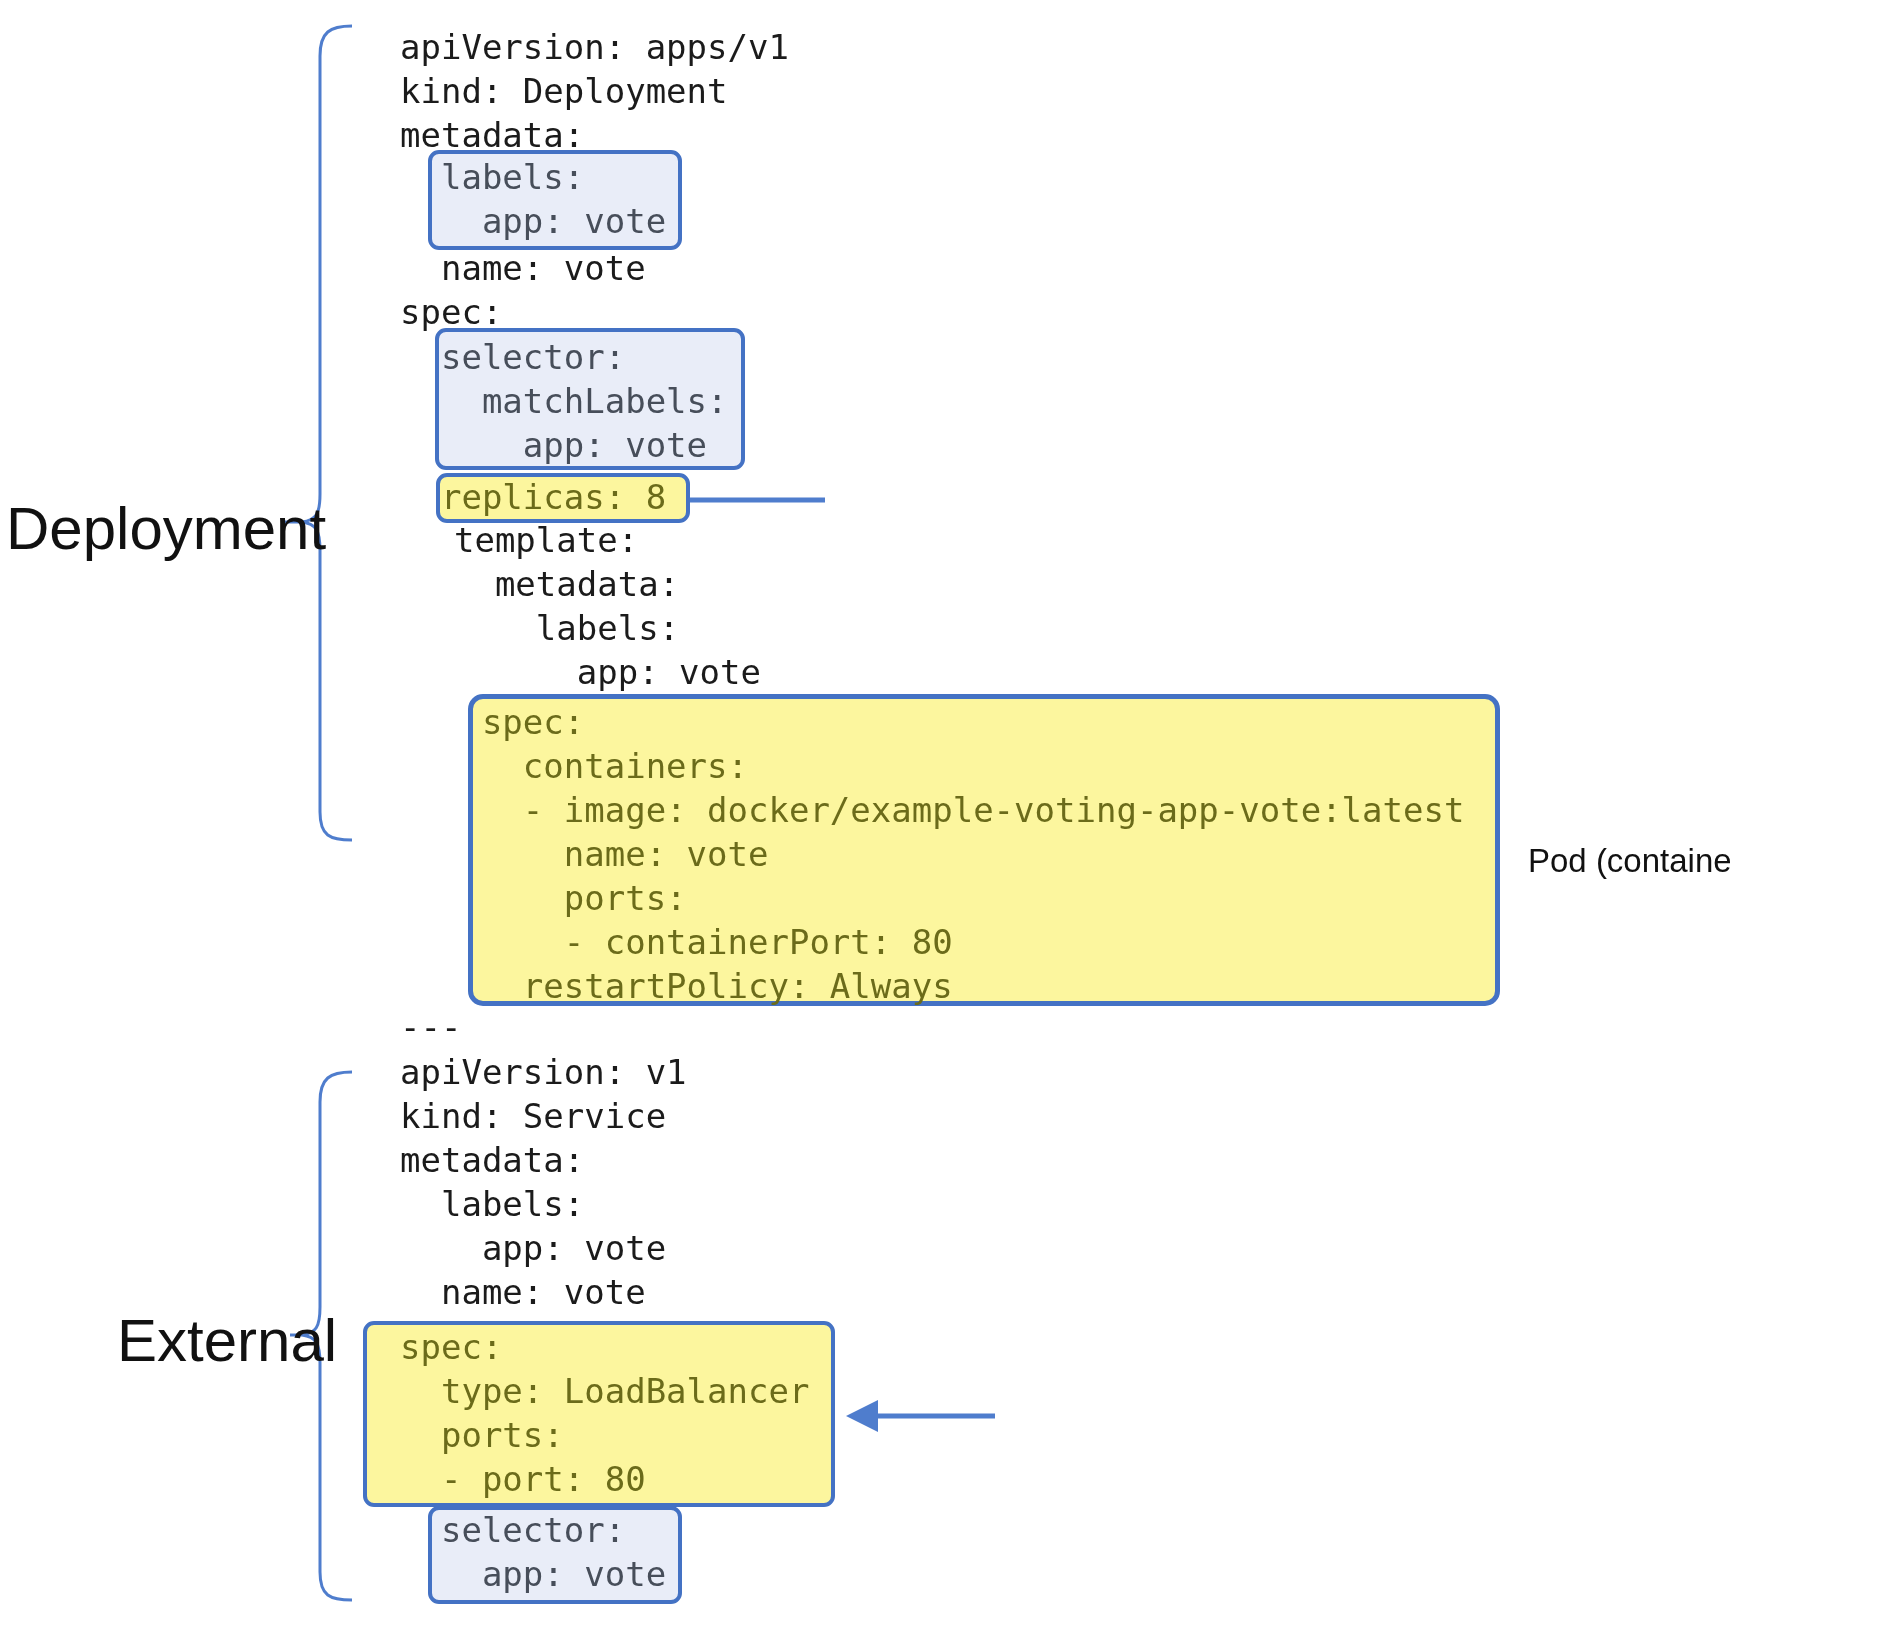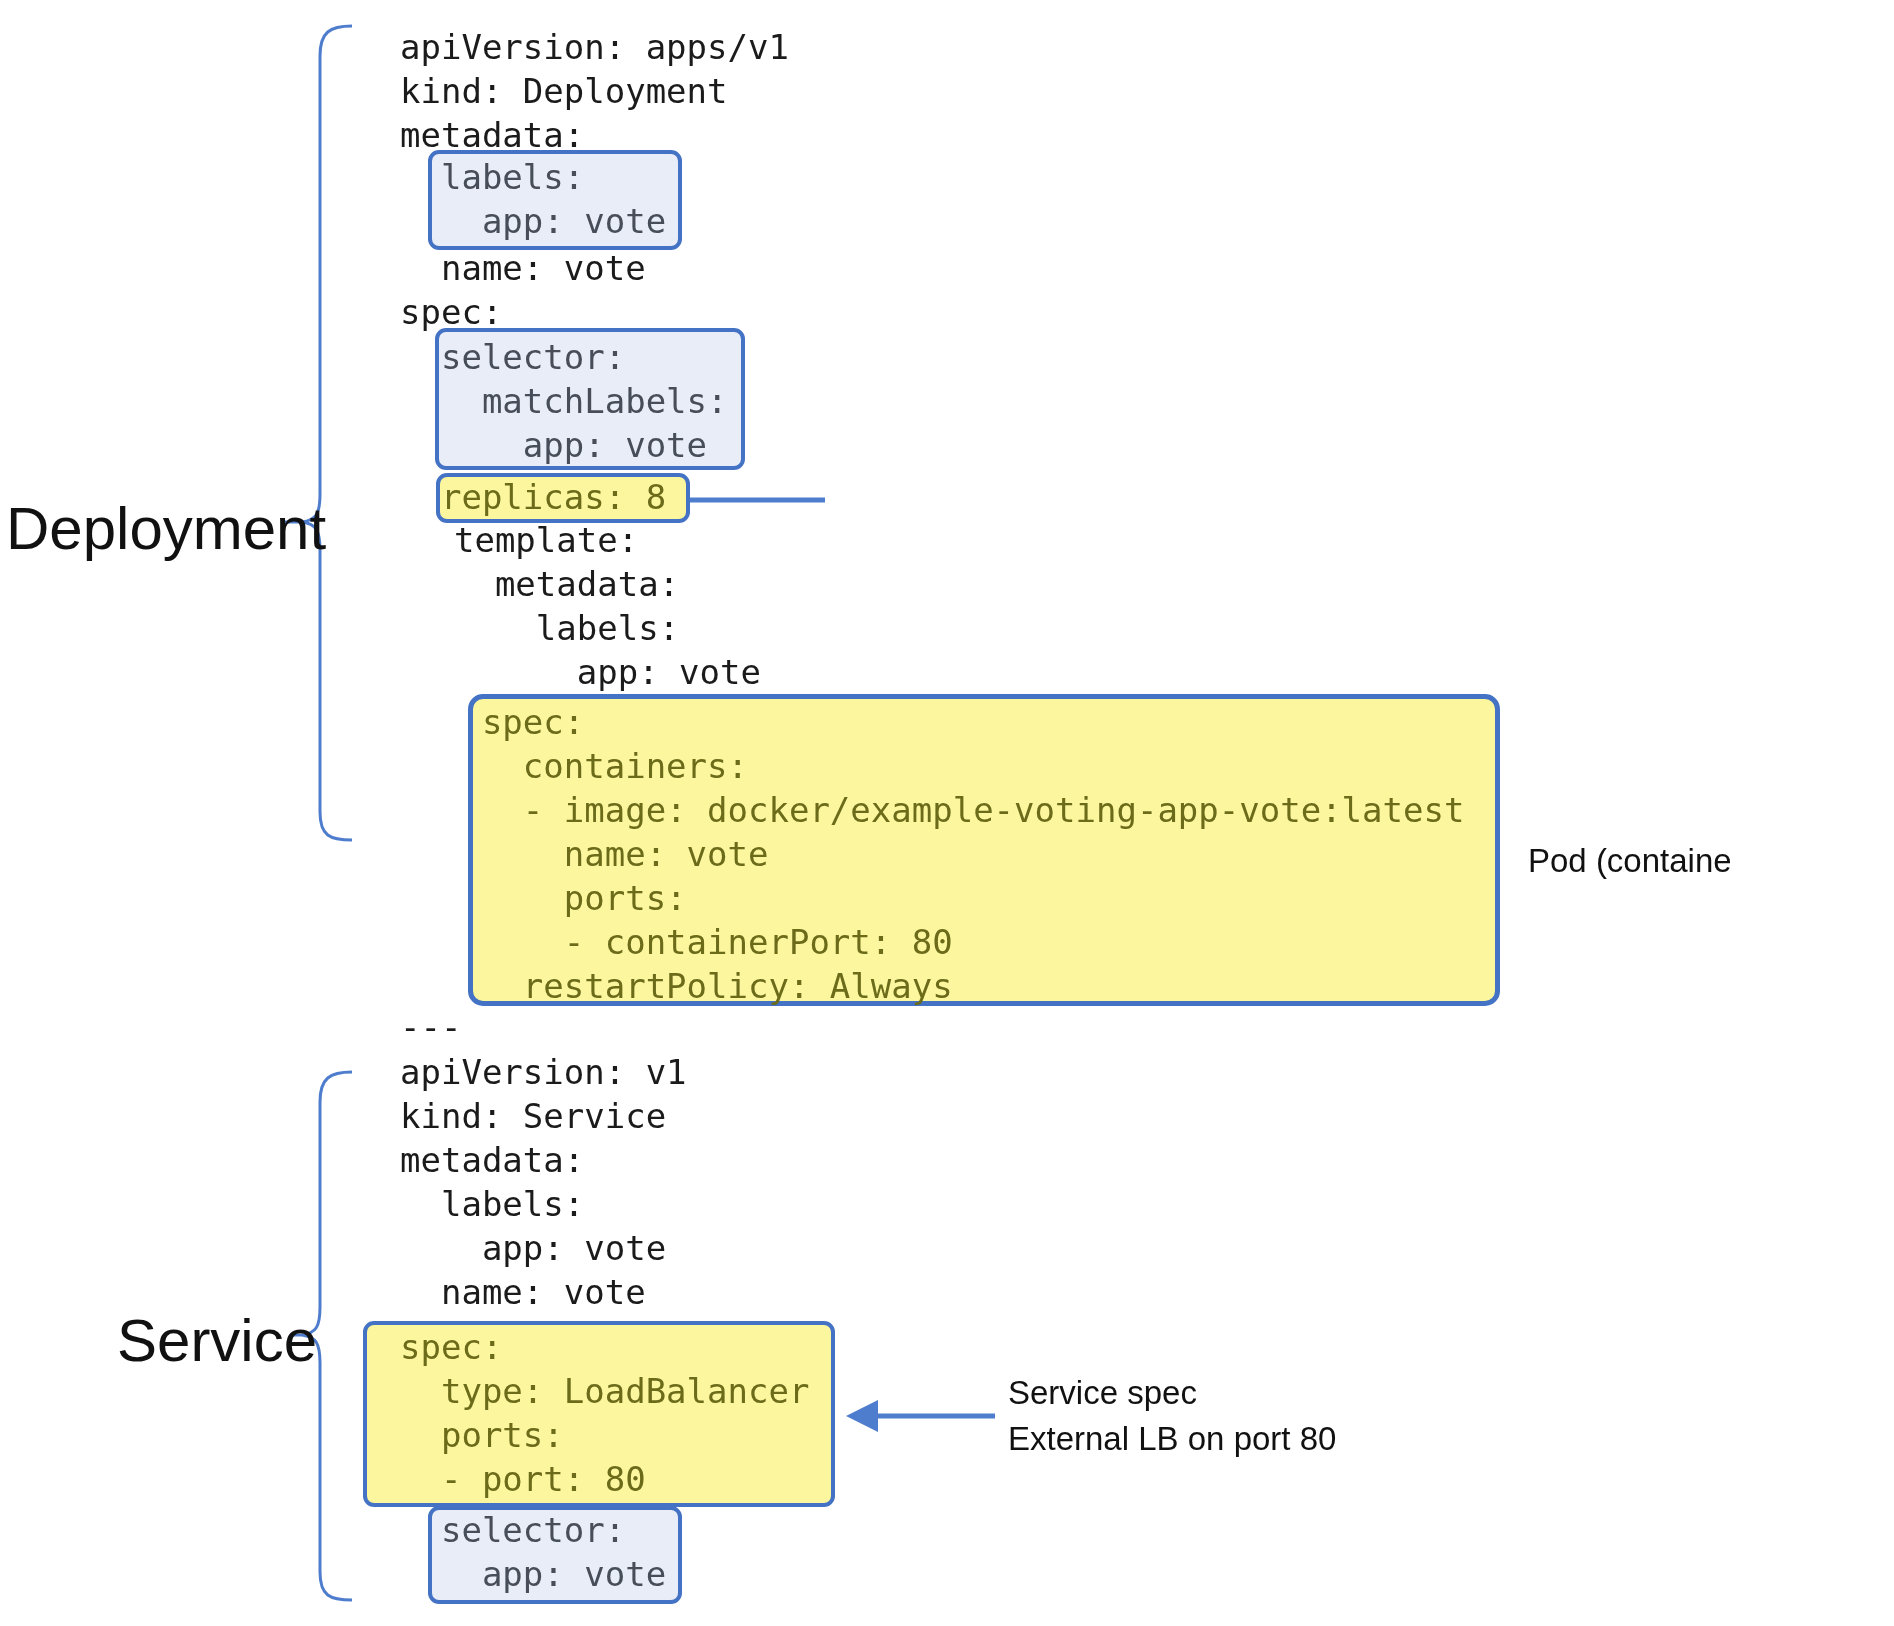--- a/index.html
+++ b/index.html
@@ -118,19 +118,17 @@
     app: vote
   name: vote</div>
   <div class="code in-yellow" style="left:400px;top:1325px">spec:
   type: LoadBalancer
   ports:
   - port: 80</div>
   <div class="code in-blue" style="left:400px;top:1508px">  selector:
     app: vote</div>
 
   <div class="side-label" style="left:6px;top:494px">Deployment</div>
-  <div class="side-label" style="left:117px;top:1306px">Service</div>
+  <div class="side-label" style="left:117px;top:1306px">External</div>
 
   <div class="annotation" style="left:1528px;top:838px">Pod (container) spec</div>
-  <div class="annotation" style="left:1008px;top:1370px">Service spec
-External LB on port 80</div>
 
 </div>
 
 </body></html>

